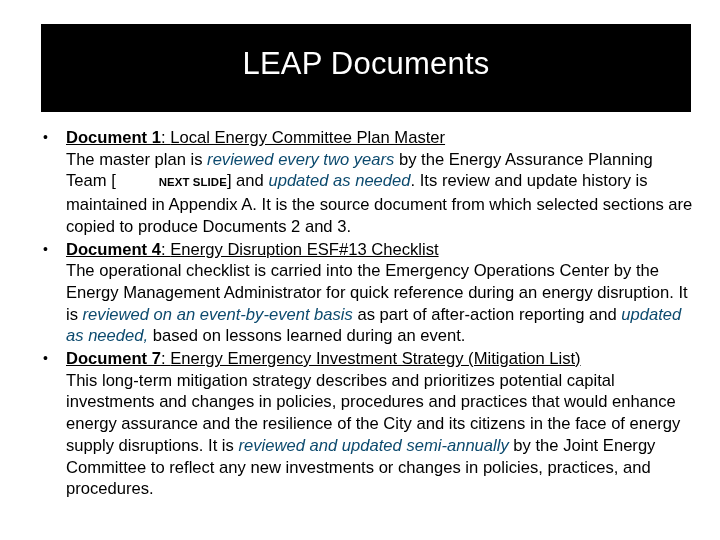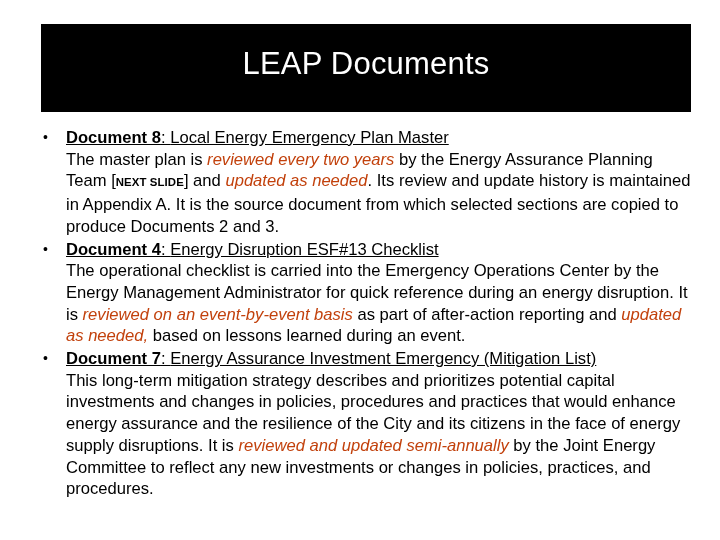--- a/index.html
+++ b/index.html
@@ -95,58 +95,59 @@
   }
   .doc-heading .doc-title {
     font-weight: normal;
   }
 
   .para {
     display: block;
   }
 
   .em-blue {
-    color: #c2410c;
+    color: #0c4a6e;
     font-style: italic;
   }
 
   .smallcaps {
     font-size: 11.4px;
     font-weight: bold;
     letter-spacing: 0.1px;
+    margin-left: 43px;
   }
 </style>
 </head>
 <body>
 
 <div id="slide">
 
   <div id="title-banner">
     <div id="title-text">LEAP Documents</div>
   </div>
 
   <div id="body-area">
     <div id="bullet-list">
         <div class="bullet-row">
           <span class="bullet-mark">•</span>
           <span class="bullet-body">
-            <span class="doc-heading"><span class="doc-label">Document 8</span><span>:  </span><span class="doc-title">Local Energy Emergency Plan Master</span></span>
+            <span class="doc-heading"><span class="doc-label">Document 1</span><span>:  </span><span class="doc-title">Local Energy Committee Plan Master</span></span>
             <span class="para"><span>The master plan is </span><span class="em-blue">reviewed every two years</span><span> by the Energy Assurance Planning Team [</span><span class="smallcaps" style="text-transform: uppercase;">Next Slide</span><span>] and </span><span class="em-blue">updated as needed</span><span>.  Its review and update history is maintained in Appendix A.  It is the source document from which selected sections are copied to produce Documents 2 and 3.</span></span>
           </span>
         </div>
         <div class="bullet-row">
           <span class="bullet-mark">•</span>
           <span class="bullet-body">
             <span class="doc-heading"><span class="doc-label">Document 4</span><span>:  </span><span class="doc-title">Energy Disruption ESF#13 Checklist</span></span>
             <span class="para"><span>The operational checklist is carried into the Emergency Operations Center by the Energy Management Administrator for quick reference during an energy disruption.  It is </span><span class="em-blue">reviewed on an event-by-event basis</span><span> as part of after-action reporting and </span><span class="em-blue">updated as needed,</span><span> based on lessons learned during an event.</span></span>
           </span>
         </div>
         <div class="bullet-row">
           <span class="bullet-mark">•</span>
           <span class="bullet-body">
-            <span class="doc-heading"><span class="doc-label">Document 7</span><span>:  </span><span class="doc-title">Energy Assurance Investment Emergency (Mitigation List)</span></span>
+            <span class="doc-heading"><span class="doc-label">Document 7</span><span>:  </span><span class="doc-title">Energy Emergency Investment Strategy (Mitigation List)</span></span>
             <span class="para"><span>This long-term mitigation strategy describes and prioritizes potential capital investments and changes in policies, procedures and practices that would enhance energy assurance and the resilience of the City and its citizens in the face of energy supply disruptions.  It is </span><span class="em-blue">reviewed and updated semi-annually</span><span> by the Joint Energy Committee to reflect any new investments or changes in policies, practices, and procedures.</span></span>
           </span>
         </div>
       </div>
   </div>
 
 </div>
 
 </body></html>

